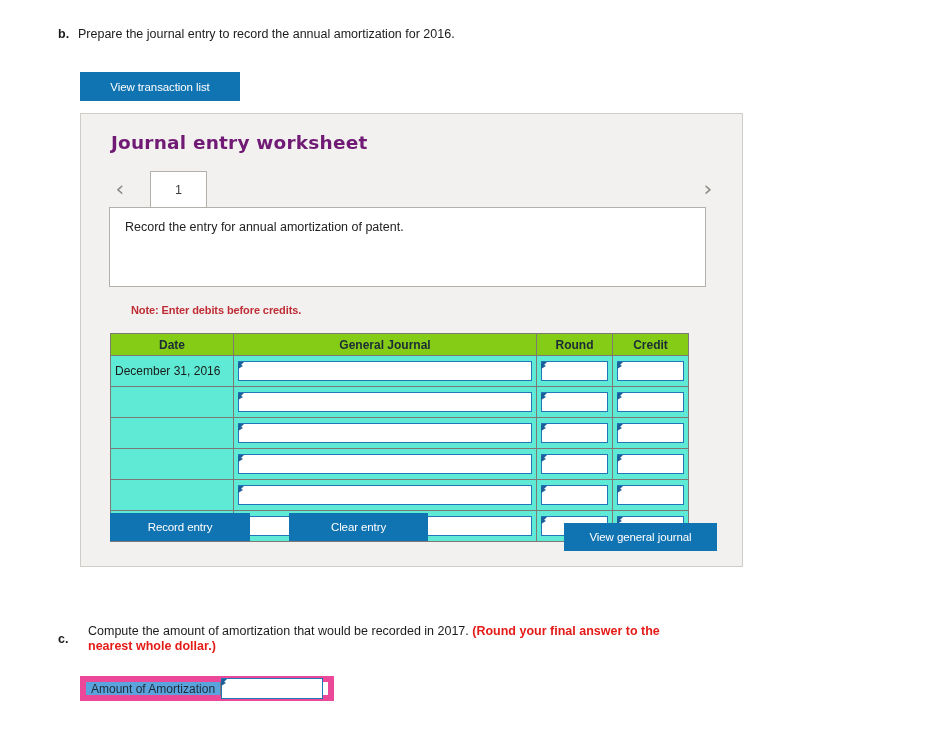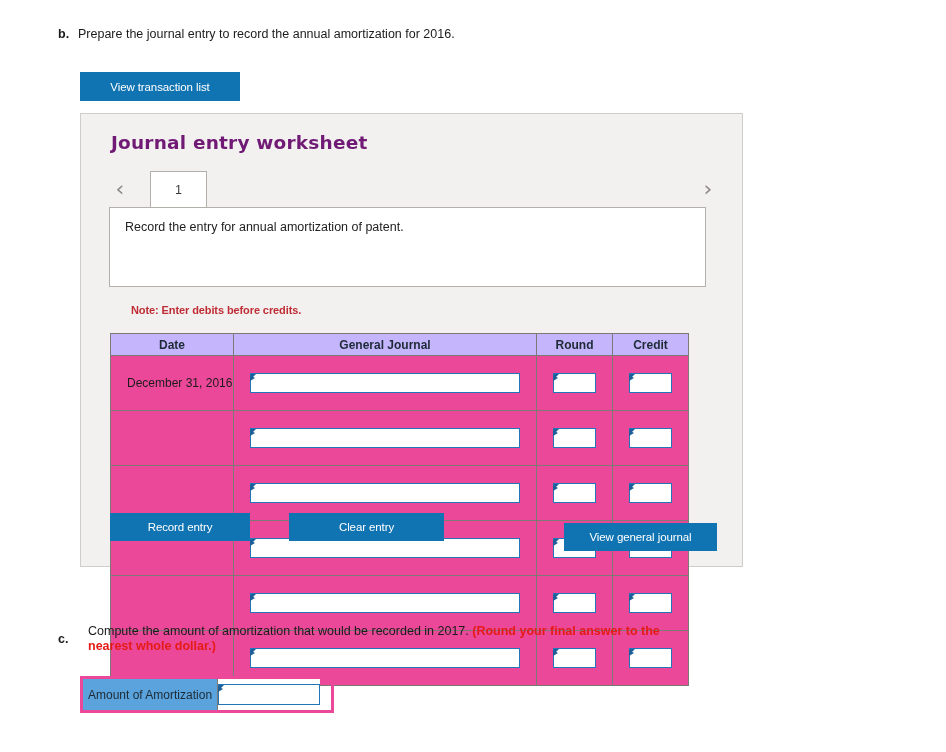--- a/index.html
+++ b/index.html
@@ -165,34 +165,34 @@
   
   #journal-table {
     position: absolute;
     left: 29px;
     top: 219px;
     width: 578px;
     border-collapse: collapse;
     table-layout: fixed;
   }
   #journal-table th {
-    background: #c4b5fd;
+    background: #84cc16;
     border: 1px solid #7d7a75;
     height: 21px;
     font-size: 12px;
     font-weight: bold;
     color: #1d2b36;
     text-align: center;
     padding: 0;
   }
   #journal-table td {
-    padding: 16px;
+    padding: 4px;
     height: 22px;
     border: 1px solid #7d7a75;
-    background: #ec4899;
+    background: #5eead4;
     vertical-align: middle;
   }
   .col-date   { width: 123px; }
   .col-gj     { width: 303px; }
   .col-debit  { width: 76px;  }
   .col-credit { width: 76px;  }
 
   .date-cell {
     font-size: 12px;
     color: #1b1b1b;
@@ -244,21 +244,21 @@
     position: absolute;
     left: 29px;
     top: 399px;
     width: 140px;
     height: 28px;
   }
   #clear-entry {
     position: absolute;
     left: 208px;
     top: 399px;
-    width: 155px;
+    width: 139px;
     height: 28px;
   }
   #view-general-journal {
     position: absolute;
     left: 483px;
     top: 409px;
     width: 153px;
     height: 28px;
   }
 
@@ -288,23 +288,23 @@
     font-weight: bold;
   }
 
   
   #amortization-row {
     position: absolute;
     left: 80px;
     top: 676px;
     display: flex;
     align-items: stretch;
-    border: 3px solid #ec4899;
+    border: 6px solid #ec4899;
     box-sizing: border-box;
-    height: 37px;
+    height: 25px;
     width: 254px;
   }
   #amortization-label {
     background: #5ba3dc;
     font-size: 12px;
     color: #1d2b36;
     padding: 0 5px 0 5px;
     display: flex;
     align-items: center;
     white-space: nowrap;

